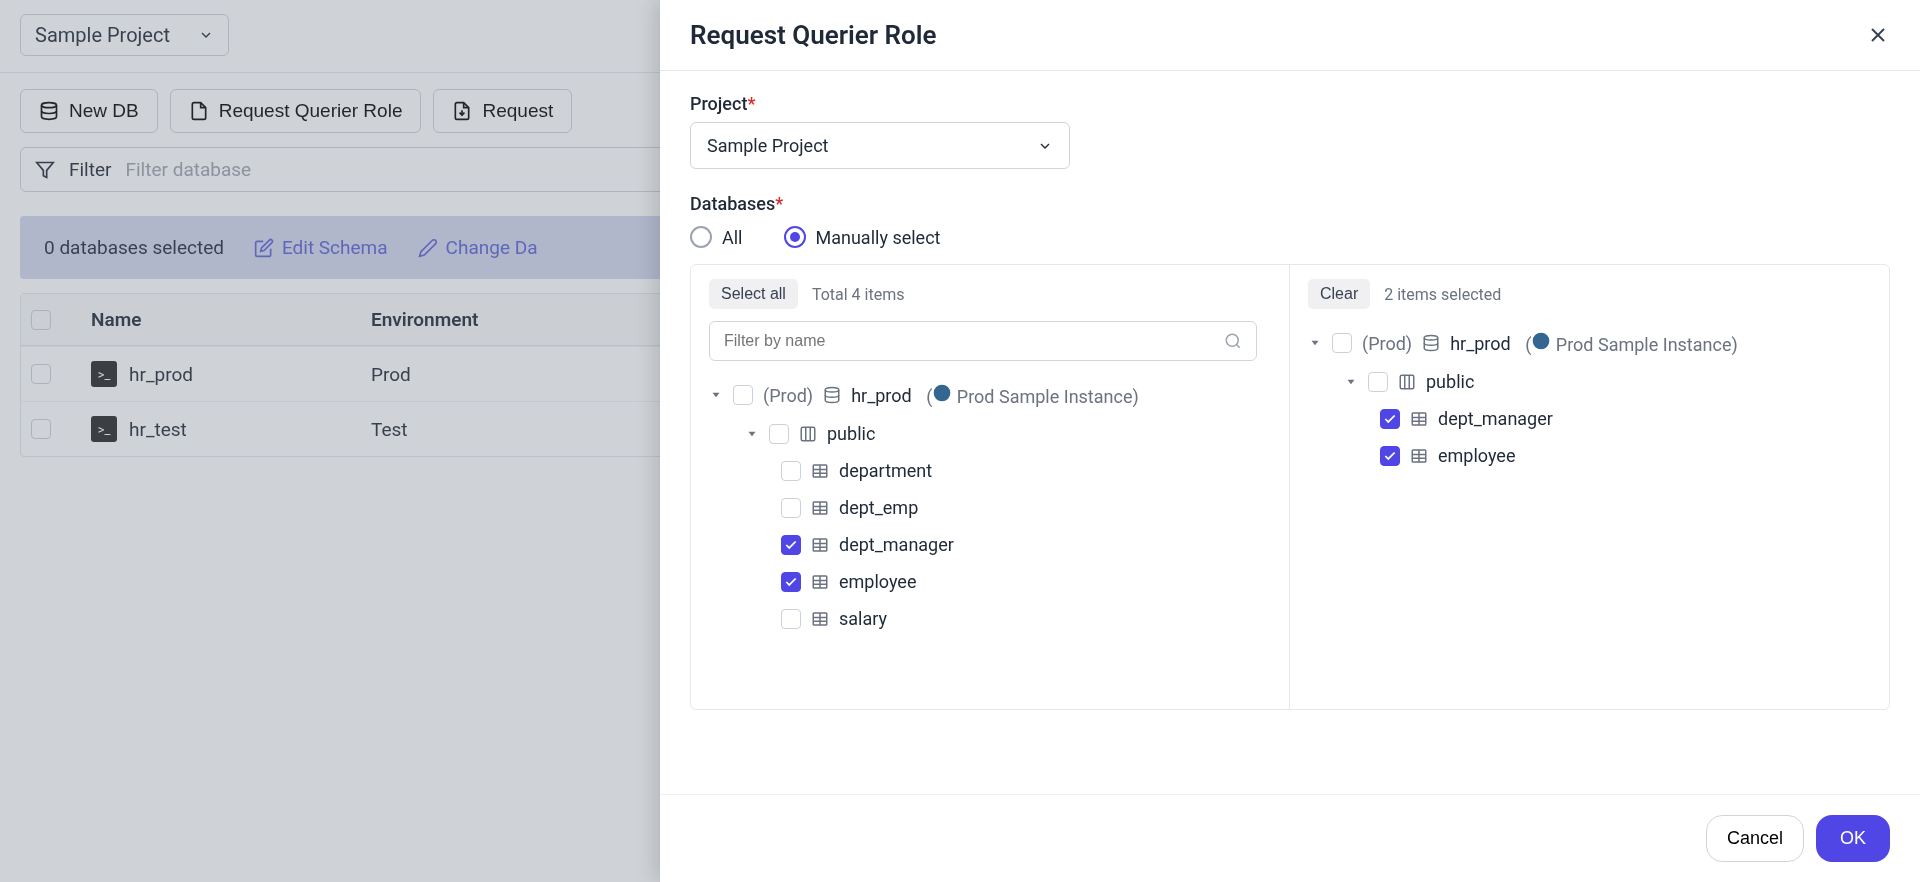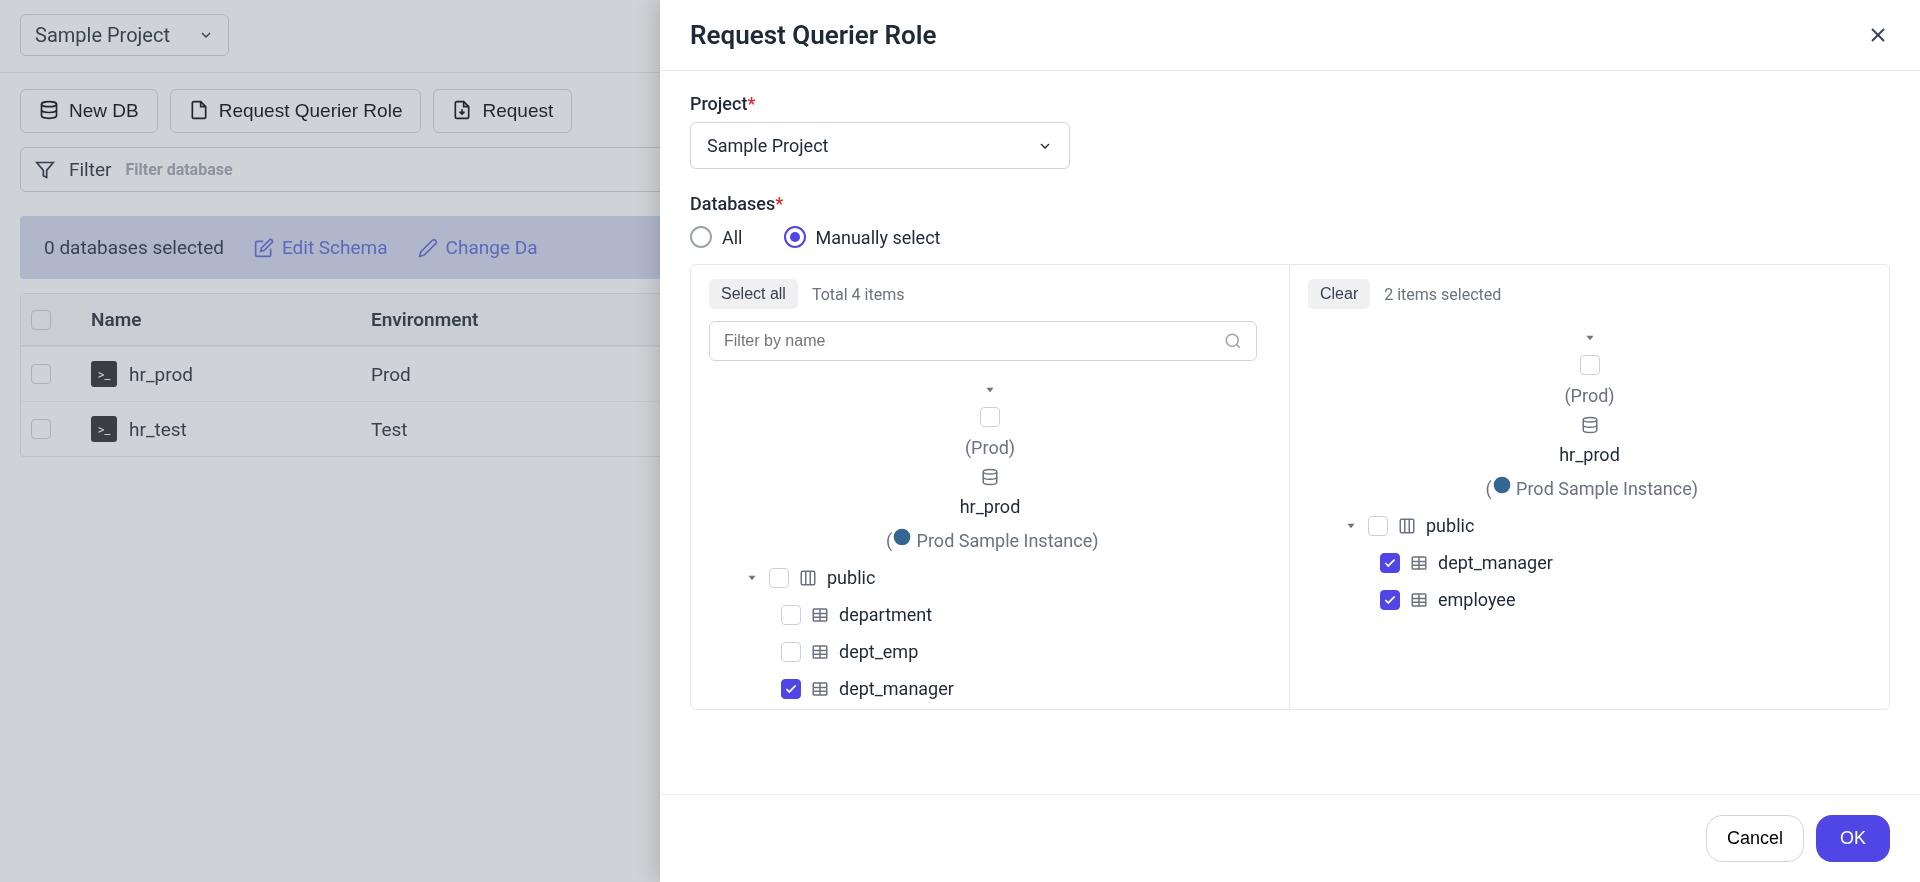--- a/index.html
+++ b/index.html
@@ -31,41 +31,42 @@
     font-size: 20px;
     cursor: pointer;
   }
   .proj-select svg { width: 16px; height: 16px; }
 
   .bg-hr { border: none; border-top: 1px solid #e5e7eb; margin: 16px -20px; }
 
   .toolbar { display: flex; gap: 12px; margin-top: 6px; }
   .btn {
     display: inline-flex;
+    align-items: center;
     gap: 10px;
     border: 1px solid #d1d5db;
     border-radius: 6px;
     padding: 10px 18px;
     font-size: 19px;
     background: #fff;
     cursor: pointer;
   }
   .btn svg { width: 20px; height: 20px; }
 
   .filter-bar {
     display: flex;
     align-items: center;
     gap: 14px;
     border: 1px solid #d1d5db;
     border-radius: 6px;
     padding: 10px 14px;
     margin-top: 14px;
   }
   .filter-bar .lbl { font-size: 19px; }
-  .filter-bar .ph { font-size: 16px; color: #9ca3af; font-weight: bold; }
+  .filter-bar .ph { font-size: 19px; color: #9ca3af; }
 
   .sel-row {
     display: flex;
     align-items: center;
     gap: 30px;
     background: #d1d7ef;
     border-radius: 4px;
     padding: 20px 24px;
     margin-top: 24px;
     font-size: 19px;
@@ -160,21 +161,21 @@
 
   .search-box {
     display:flex; align-items:center; justify-content:space-between;
     border:1px solid #d1d5db; border-radius:6px; padding:10px 14px; width: 548px;
   }
   .search-box input { border:none; outline:none; font-size:16px; flex:1; }
   .search-box svg { width:18px; height:18px; color:#9ca3af; }
 
   .tree { margin-top: 14px; }
   .tree-row { display:flex; align-items:center; gap:10px; padding:8px 0; font-size:18px; }
-  .tree-l1 { padding-left: 0; flex-direction: column; }
+  .tree-l1 { padding-left: 0; }
   .tree-l2 { padding-left: 36px; }
   .tree-l3 { padding-left: 72px; }
   .caret { width:14px; height:14px; color:#6b7280; display:inline-flex; }
   .caret svg { width:14px; height:14px; }
   .tchk {
     width:20px; height:20px; border:1.5px solid #cbd0da; border-radius:4px; display:inline-flex; align-items:center; justify-content:center; flex-shrink:0;
   }
   .tchk.checked { background:#4f46e5; border-color:#4f46e5; }
   .tchk.checked svg { width:14px; height:14px; color:#fff; }
   .ticon { width:18px; height:18px; color:#6b7280; display:inline-flex; flex-shrink:0; }

